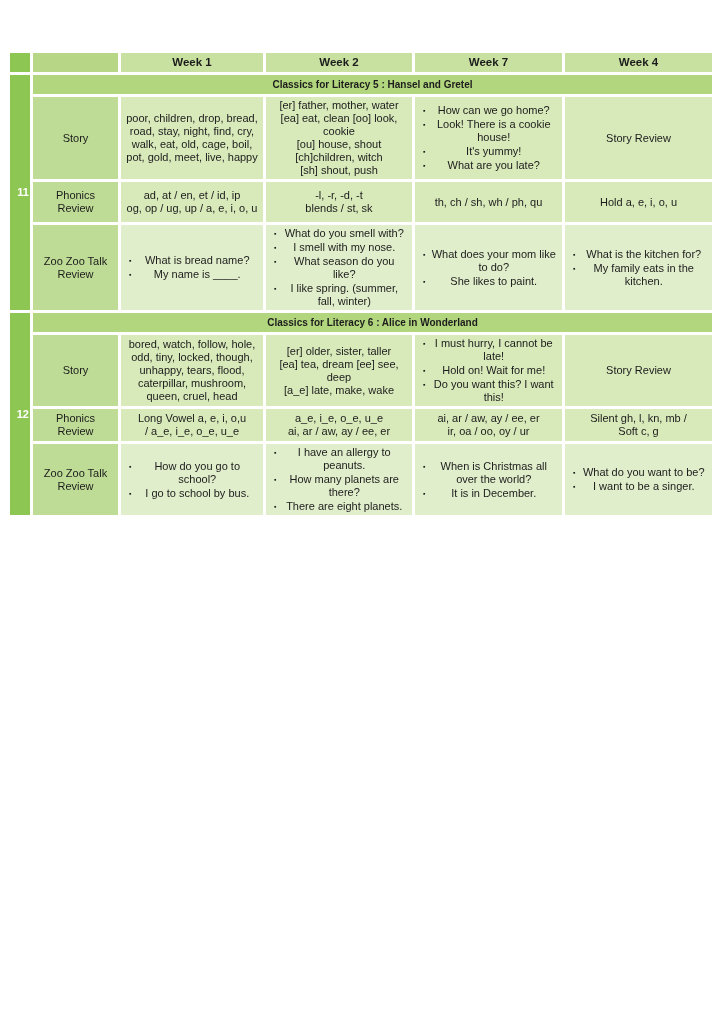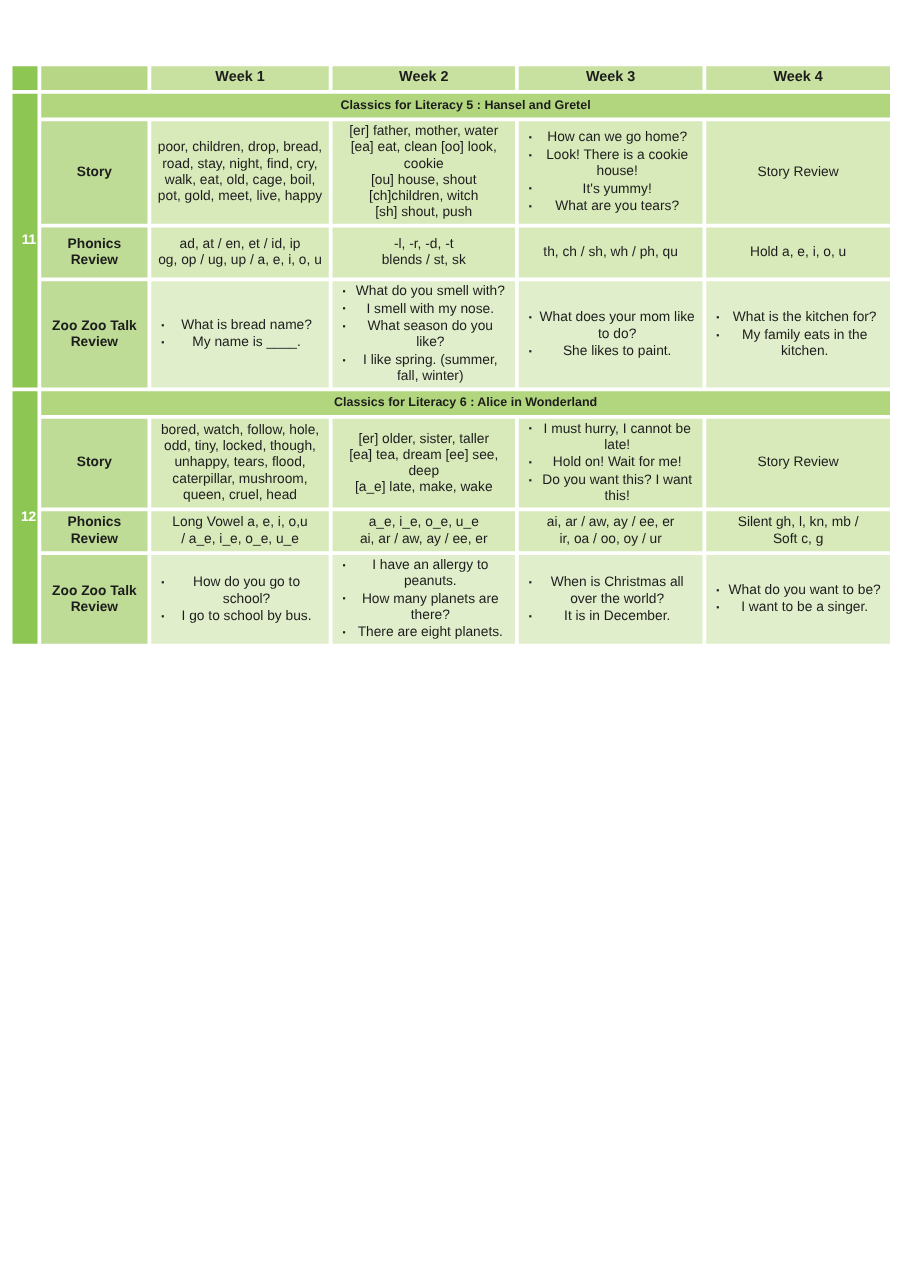--- a/index.html
+++ b/index.html
@@ -58,21 +58,21 @@
   }
   
   tr.story-row-1 td { height: 62px; }
   tr.phonics-row-1 td { height: 36px; }
   tr.talk-row-1 td { height: 74px; }
   tr.story-row-2 td { height: 63px; }
   tr.phonics-row-2 td { height: 28px; }
   tr.talk-row-2 td { height: 62px; }
   td.label-cell {
     background: var(--row-label-cell, #bedc96);
-    font-weight: bold;
+    font-weight: normal;
     font-size: 11px;
     text-align: center;
     padding: 1px 4px;
   }
   td.data-cell {
     background: var(--data-cell, #d8e9ba);
     text-align: center;
     padding: 2px 5px;
   }
   tr.talk-row-1 td.data-cell,
@@ -111,21 +111,21 @@
       <col style="width:147px">
       <col style="width:147px">
     </colgroup>
 
     <tbody>
         <tr class="header-row">
       <td class="cell num-head"></td>
       <td class="cell label-head"></td>
       <td class="cell week-head">Week 1</td>
       <td class="cell week-head">Week 2</td>
-      <td class="cell week-head">Week 3</td>
+      <td class="cell week-head">Week 7</td>
       <td class="cell week-head">Week 4</td>
     </tr>
 
     <tr class="banner-row">
       <td class="cell unit-cell" rowspan="4">11</td>
       <td class="cell banner-cell" colspan="5">Classics for Literacy 5 : Hansel and Gretel</td>
     </tr>
     <tr class="story-row-1">
       <td class="cell label-cell">Story</td>
       <td class="cell data-cell text-cell">poor, children, drop, bread, road, stay, night, find, cry, walk, eat, old, cage, boil, pot, gold, meet, live, happy</td>
@@ -142,21 +142,21 @@
             <div class="bullet-item">
               <span class="bullet">▪</span>
               <span class="bullet-text">Look! There is a cookie house!</span>
             </div>
             <div class="bullet-item">
               <span class="bullet">▪</span>
               <span class="bullet-text">It's yummy!</span>
             </div>
             <div class="bullet-item">
               <span class="bullet">▪</span>
-              <span class="bullet-text">What are you tears?</span>
+              <span class="bullet-text">What are you late?</span>
             </div>
           </td>
       <td class="cell data-cell text-cell">Story Review</td>
     </tr>
     <tr class="phonics-row-1">
       <td class="cell label-cell">Phonics Review</td>
       <td class="cell data-cell text-cell">ad, at / en, et / id, ip
 og, op / ug, up / a, e, i, o, u</td>
       <td class="cell data-cell text-cell">-l, -r, -d, -t
 blends / st, sk</td>

